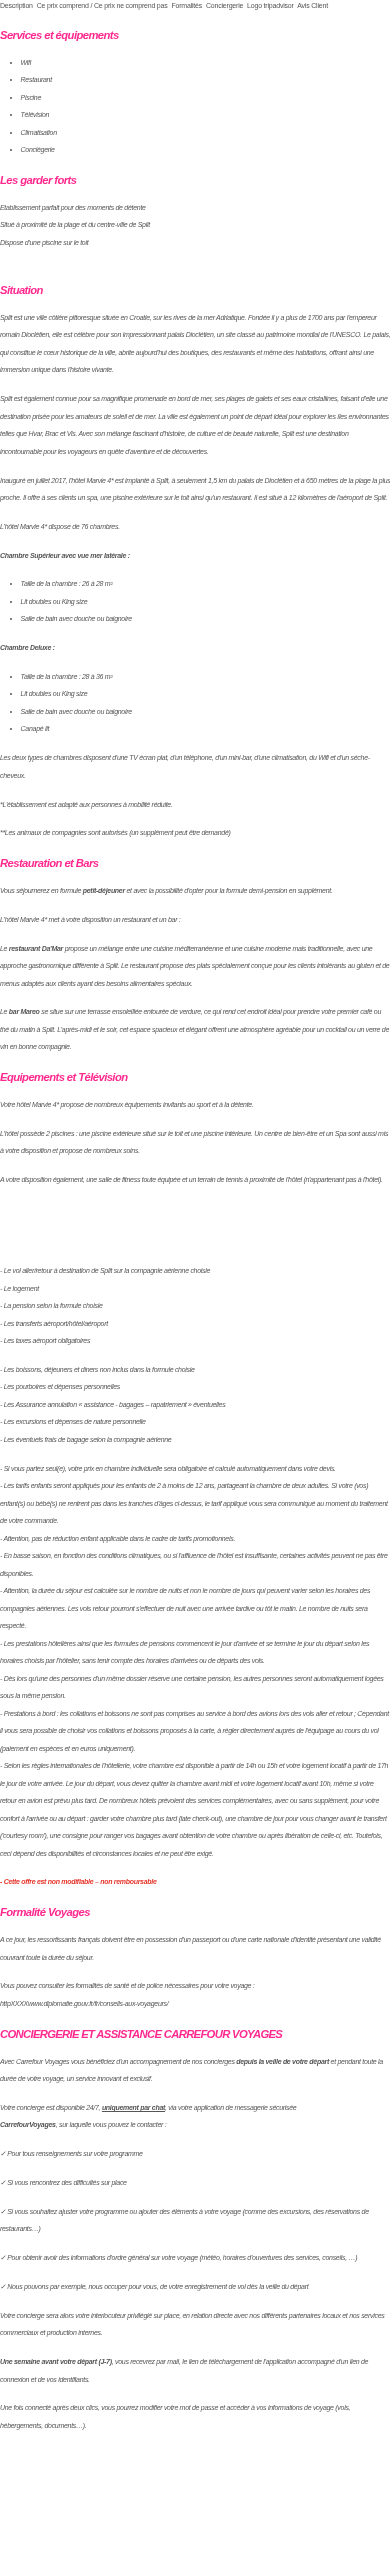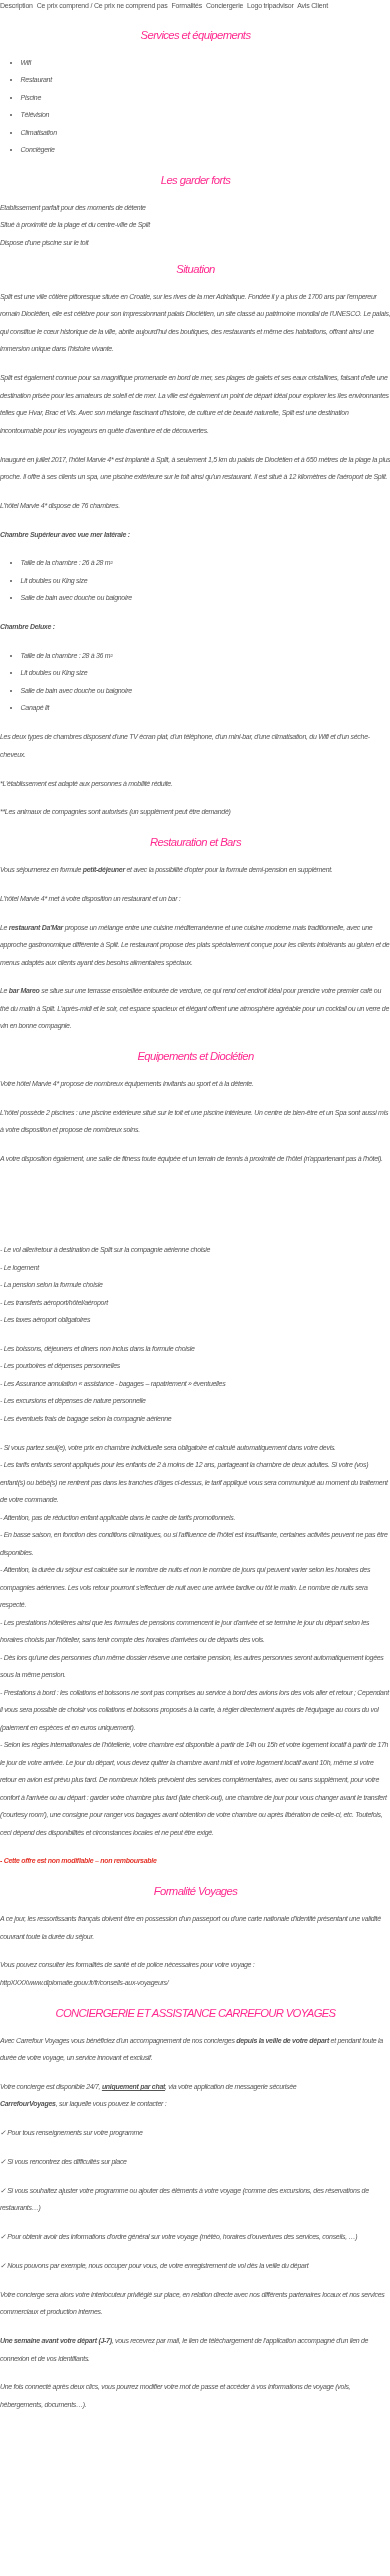--- a/index.html
+++ b/index.html
@@ -18,26 +18,25 @@
     letter-spacing: -0.2px;
     white-space: nowrap;
     padding-top: 2.1px;
     line-height: 8.2px;
   }
   .tabs-line span { margin-right: 2.1px; }
   .desc { font-style: italic; letter-spacing: -0.3px; }
   h2.sec {
     color: #ff2a8f;
     font-style: italic;
-    font-weight: normal;
+    font-weight: bold;
     font-size: 11.3px;
     letter-spacing: -0.6px;
     margin: 15.5px 0 11.3px 0;
     line-height: 13.4px;
-    text-align: center;
   }
   h2.sec.first { margin-top: 18.5px; }
   h2.sec.upper { letter-spacing: -0.7px; }
   h2.sec.underline { text-decoration: underline; }
   p { margin: 0 0 11.3px 0; line-height: 17.5px; font-size: 7px; letter-spacing: -0.3px; font-style: italic; }
   ul.bul { margin: 0 0 11.3px 0; padding-left: 20.6px; list-style: disc; }
   ul.bul li { line-height: 17.5px; font-size: 7px; letter-spacing: -0.3px; font-style: italic; }
   .dash-list div { line-height: 17.5px; font-size: 7px; letter-spacing: -0.3px; font-style: italic; }
   .dash-list { margin-bottom: 11.3px; }
   b, strong { font-weight: bold; }
@@ -71,21 +70,21 @@
       <li>Conciègerie</li>
     </ul>
 
     <h2 class="sec">Les garder forts</h2>
     <div class="dash-list">
       <div>Etablissement parfait pour des moments de détente</div>
       <div>Situé à proximité de la plage et du centre-ville de Split</div>
       <div>Dispose d'une piscine sur le toit</div>
     </div>
 
-    <h2 class="sec" style="margin-top:12px;">Situation</h2>
+    <h2 class="sec" style="margin-top:33px;">Situation</h2>
     <p>Split est une ville côtière pittoresque située en Croatie, sur les rives de la mer Adriatique. Fondée il y a plus de 1700 ans par l'empereur romain Dioclétien, elle est célèbre pour son impressionnant palais Dioclétien, un site classé au patrimoine mondial de l'UNESCO. Le palais, qui constitue le cœur historique de la ville, abrite aujourd'hui des boutiques, des restaurants et même des habitations, offrant ainsi une immersion unique dans l'histoire vivante.</p>
     <p>Split est également connue pour sa magnifique promenade en bord de mer, ses plages de galets et ses eaux cristallines, faisant d'elle une destination prisée pour les amateurs de soleil et de mer. La ville est également un point de départ idéal pour explorer les îles environnantes telles que Hvar, Brac et Vis. Avec son mélange fascinant d'histoire, de culture et de beauté naturelle, Split est une destination incontournable pour les voyageurs en quête d'aventure et de découvertes.</p>
     <p>Inauguré en juillet 2017, l'hôtel Marvie 4* est implanté à Split, à seulement 1,5 km du palais de Dioclétien et à 650 mètres de la plage la plus proche. Il offre à ses clients un spa, une piscine extérieure sur le toit ainsi qu'un restaurant. Il est situé à 12 kilomètres de l'aéroport de Split.</p>
 
     <p>L'hôtel Marvie 4* dispose de 76 chambres.</p>
     <p><b>Chambre Supérieur avec vue mer latérale :</b></p>
     <ul class="bul">
       <li>Taille de la chambre : 26 à 28 m²</li>
       <li>Lit doubles ou King size</li>
       <li>Salle de bain avec douche ou baignoire</li>
@@ -100,21 +99,21 @@
     <p>Les deux types de chambres disposent d'une TV écran plat, d'un téléphone, d'un mini-bar, d'une climatisation, du Wifi et d'un séche-cheveux.</p>
     <p>*L'établissement est adapté aux personnes à mobilité réduite.</p>
     <p>**Les animaux de compagnies sont autorisés (un supplément peut être demandé)</p>
 
     <h2 class="sec">Restauration et Bars</h2>
     <p><span>Vous séjournerez en formule </span><b>petit-déjeuner</b><span> et avec la possibilité d'opter pour la formule demi-pension en supplément.</span></p>
     <p>L'hôtel Marvie 4* met à votre disposition un restaurant et un bar :</p>
     <p><span>Le </span><b>restaurant Da'Mar</b><span> propose un mélange entre une cuisine méditerranéenne et une cuisine moderne mais traditionnelle, avec une approche gastronomique différente à Split. Le restaurant propose des plats spécialement conçue pour les clients intolérants au gluten et de menus adaptés aux clients ayant des besoins alimentaires spéciaux.</span></p>
     <p><span>Le </span><b>bar Mareo</b><span> se situe sur une terrasse ensoleillée entourée de verdure, ce qui rend cet endroit idéal pour prendre votre premier café ou thé du matin à Split. L'après-midi et le soir, cet espace spacieux et élégant offrent une atmosphère agréable pour un cocktail ou un verre de vin en bonne compagnie.</span></p>
 
-    <h2 class="sec">Equipements et Dioclétien</h2>
+    <h2 class="sec">Equipements et Télévision</h2>
     <p>Votre hôtel Marvie 4* propose de nombreux équipements invitants au sport et à la détente.</p>
     <p>L'hôtel possède 2 piscines : une piscine extérieure situé sur le toit et une piscine intérieure. Un centre de bien-être et un Spa sont aussi mis à votre disposition et propose de nombreux soins.</p>
     <p>A votre disposition également, une salle de fitness toute équipée et un terrain de tennis à proximité de l'hôtel (n'appartenant pas à l'hôtel).</p>
 
     <div class="spacer-80"></div>
 
     <div class="dash-list">
       <div>- Le vol aller/retour à destination de Split sur la compagnie aérienne choisie</div>
       <div>- Le logement</div>
       <div>- La pension selon la formule choisie</div>

